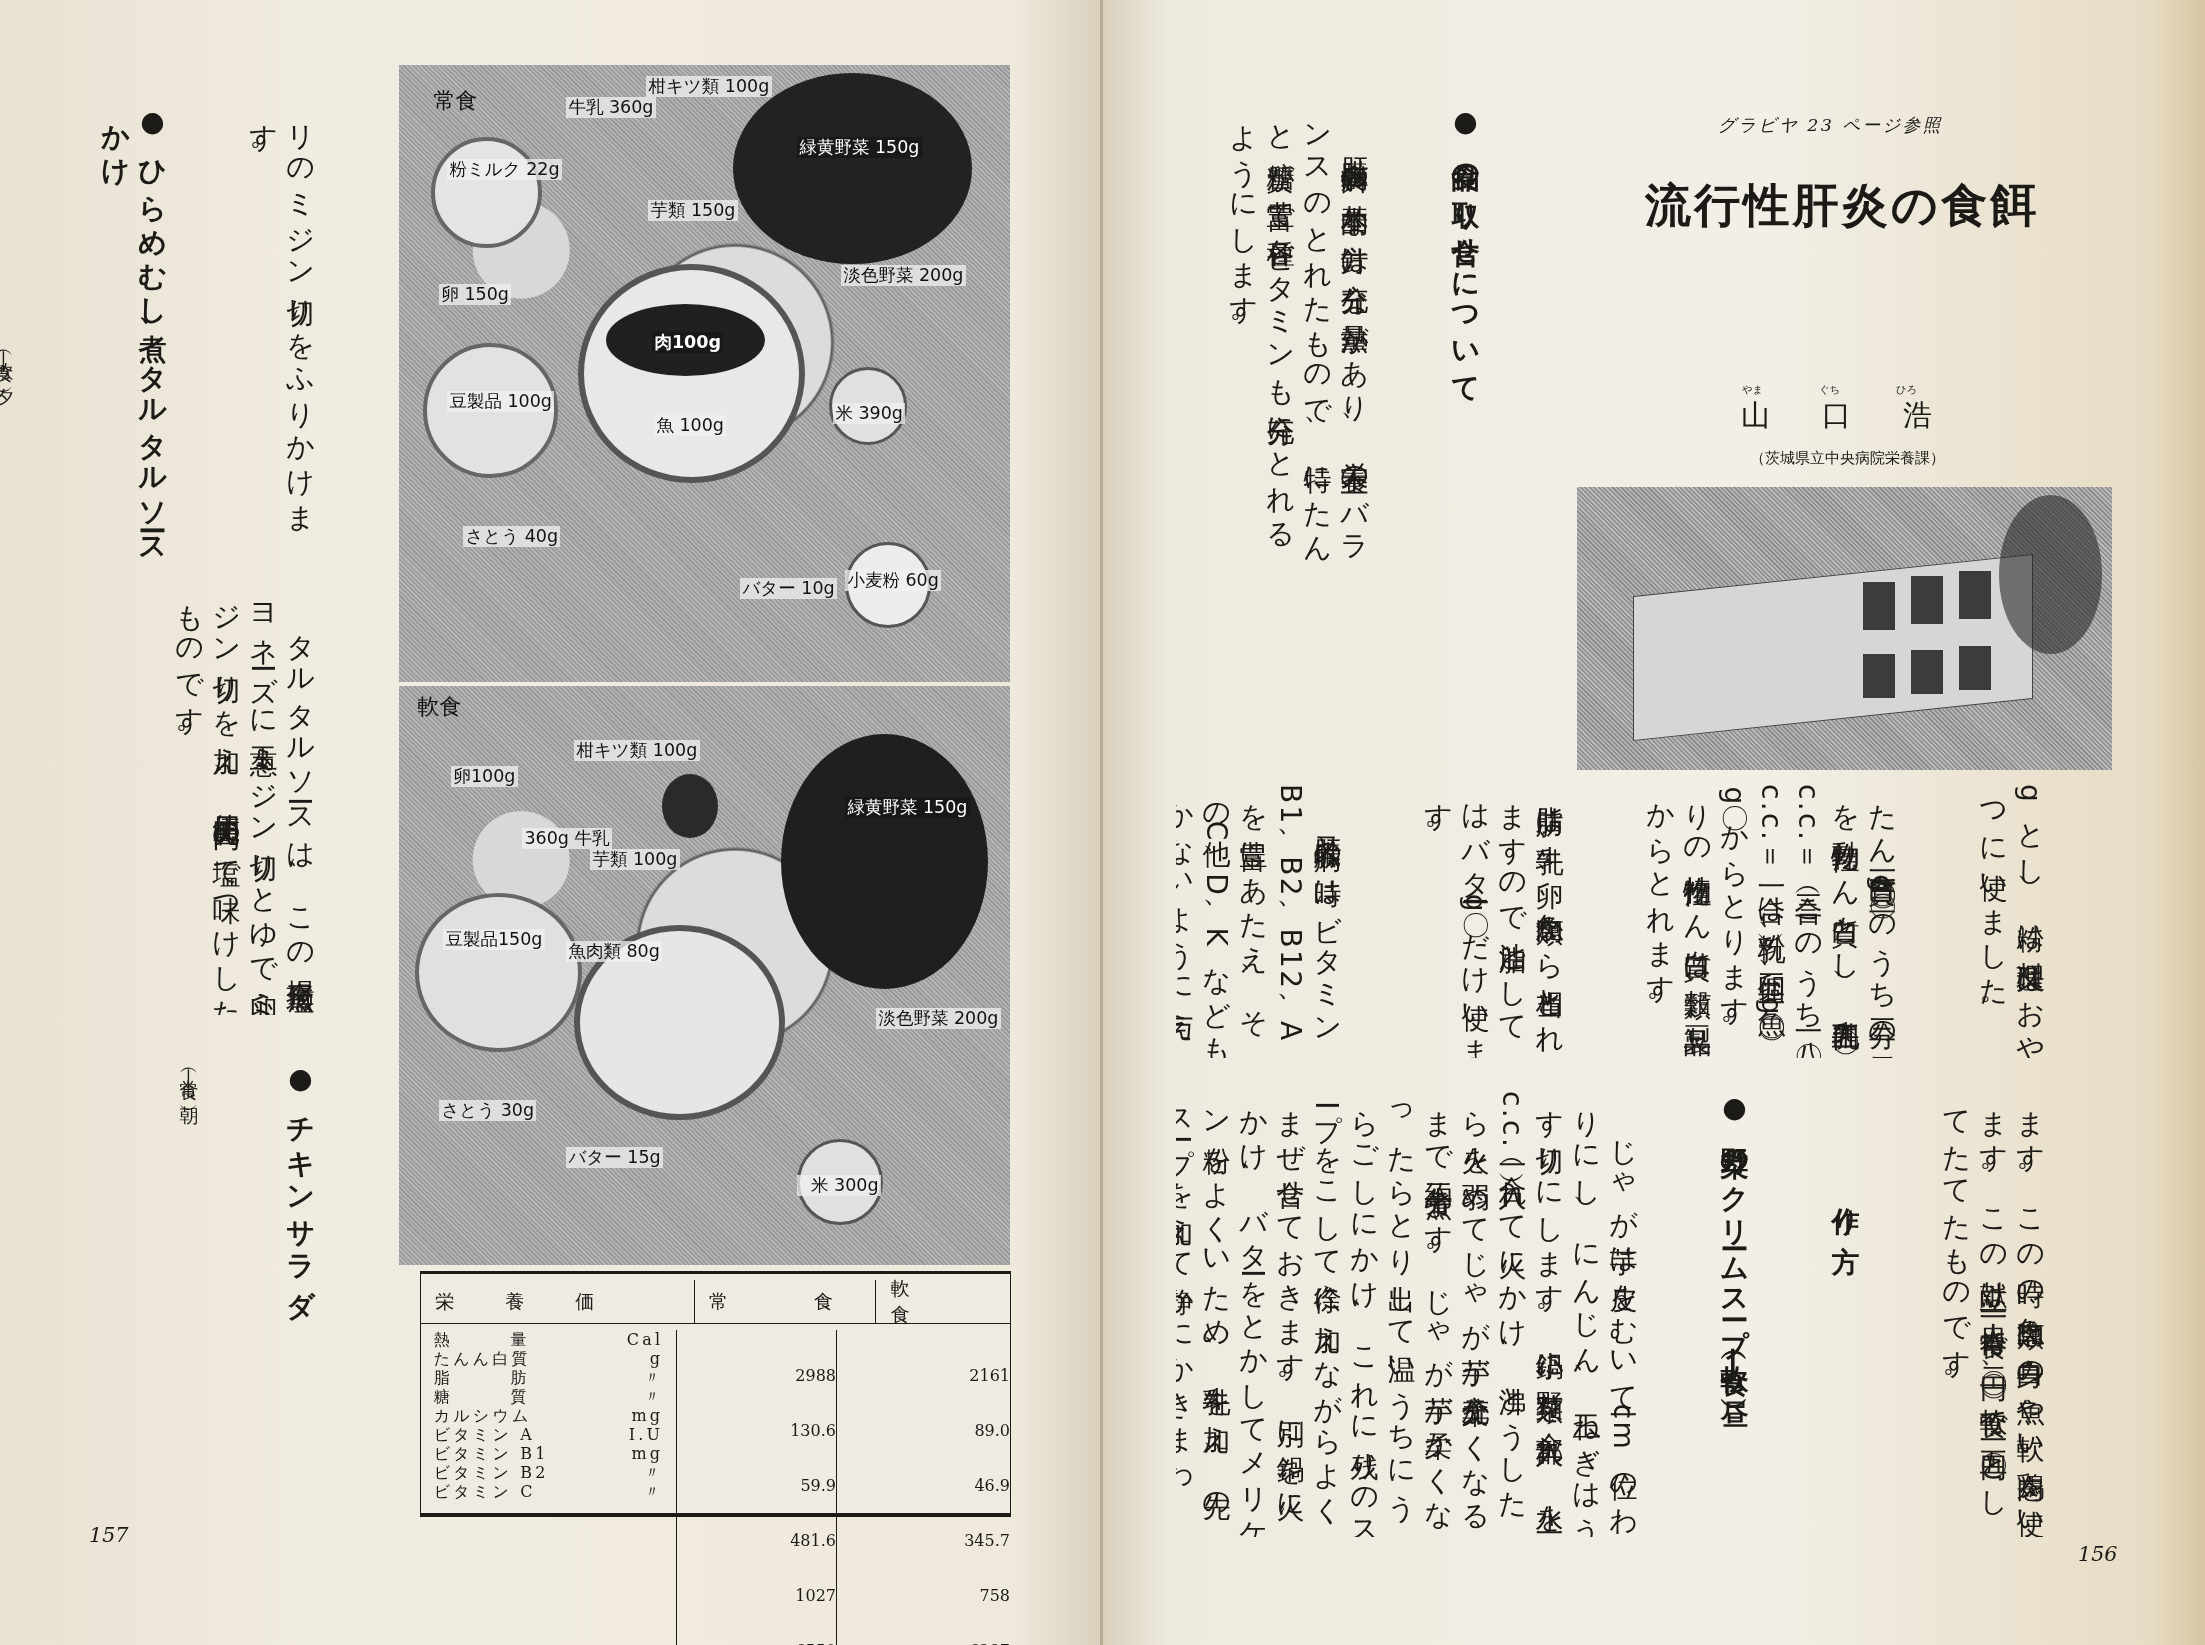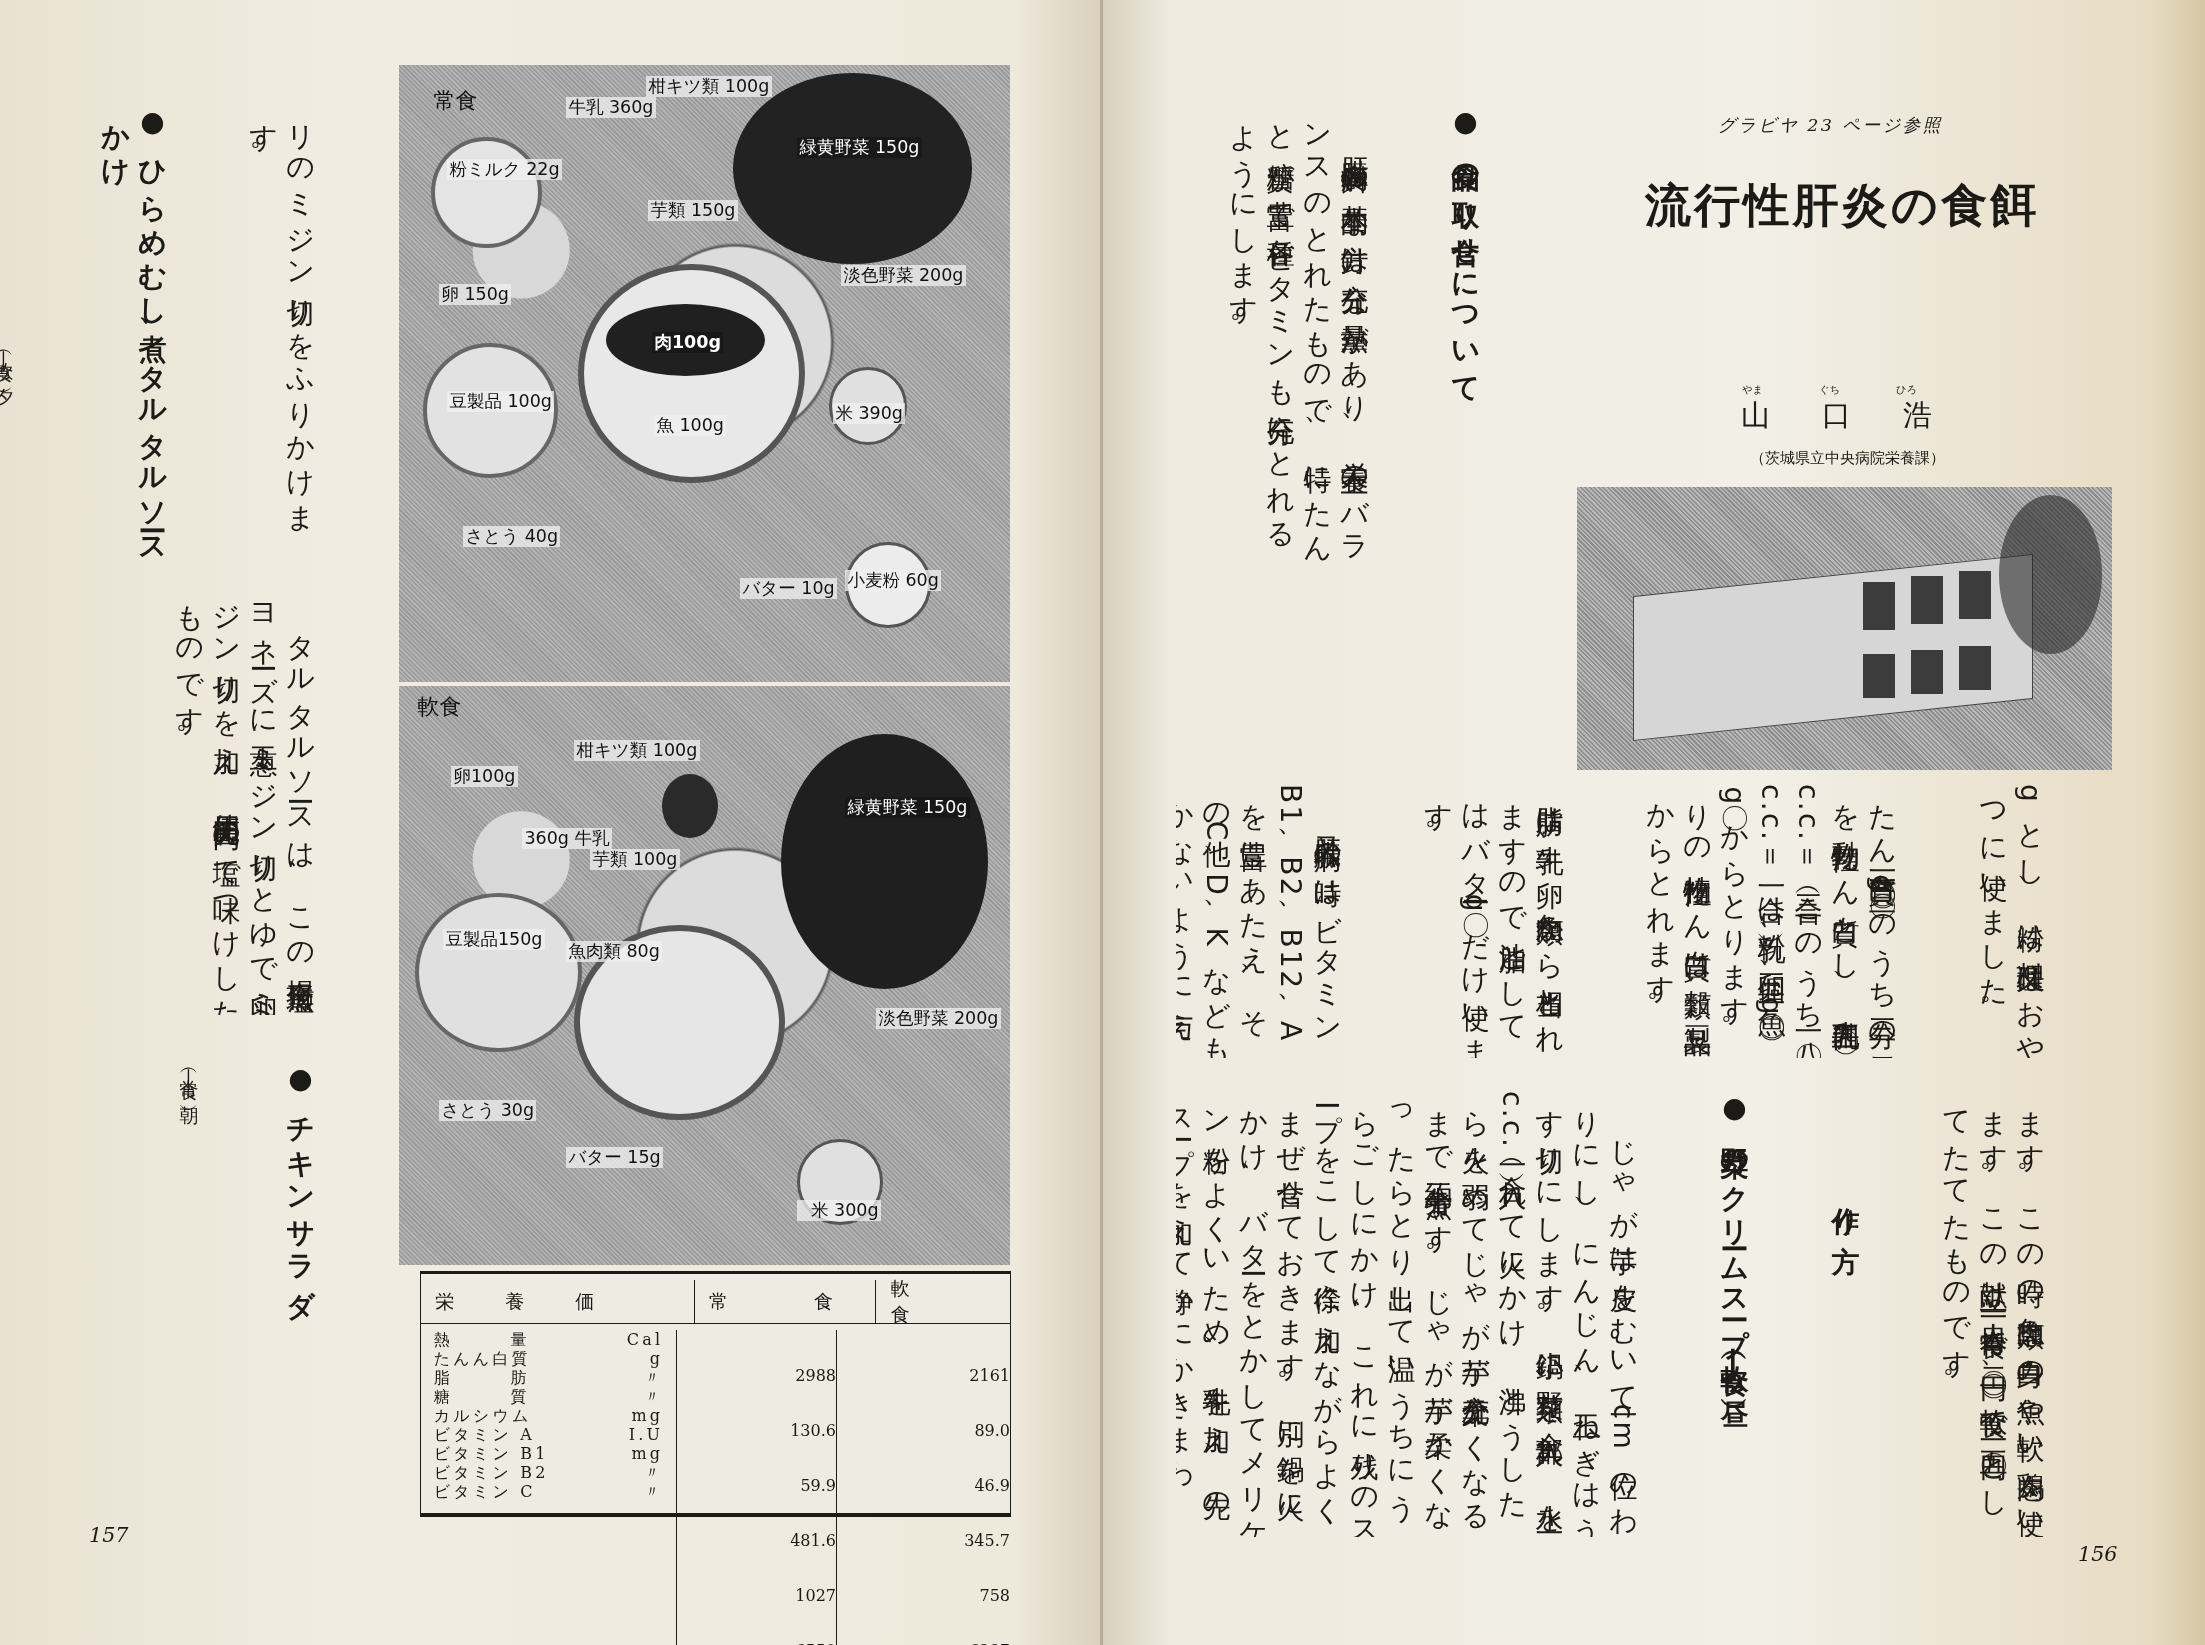--- a/index.html
+++ b/index.html
@@ -144,21 +144,21 @@
   <span class="lbl" style="left:52px; top:80px;">卵100g</span>
   <span class="lbl" style="left:175px; top:54px;">柑キツ類 100g</span>
   <span class="lbl dark" style="left:446px; top:111px;">緑黄野菜 150g</span>
   <span class="lbl" style="left:123px; top:142px;">360g 牛乳</span>
   <span class="lbl" style="left:191px; top:163px;">芋類 100g</span>
   <span class="lbl" style="left:44px; top:243px;">豆製品150g</span>
   <span class="lbl" style="left:167px; top:255px;">魚肉類 80g</span>
   <span class="lbl" style="left:477px; top:322px;">淡色野菜 200g</span>
   <span class="lbl" style="left:40px; top:414px;">さとう 30g</span>
   <span class="lbl" style="left:167px; top:461px;">バター 15g</span>
-  <span class="lbl" style="left:398px; top:514px;padding-left:14px;">米 300g</span>
+  <span class="lbl" style="left:398px; top:489px;padding-left:14px;">米 300g</span>
 </div>
 
 <div id="nutrition-table">
   <div class="thead">
     <div class="c1">栄　養　価</div>
     <div class="c2">常　　食</div>
     <div class="c3">軟　　食</div>
   </div>
   <div class="tbody">
     <div class="c1">

